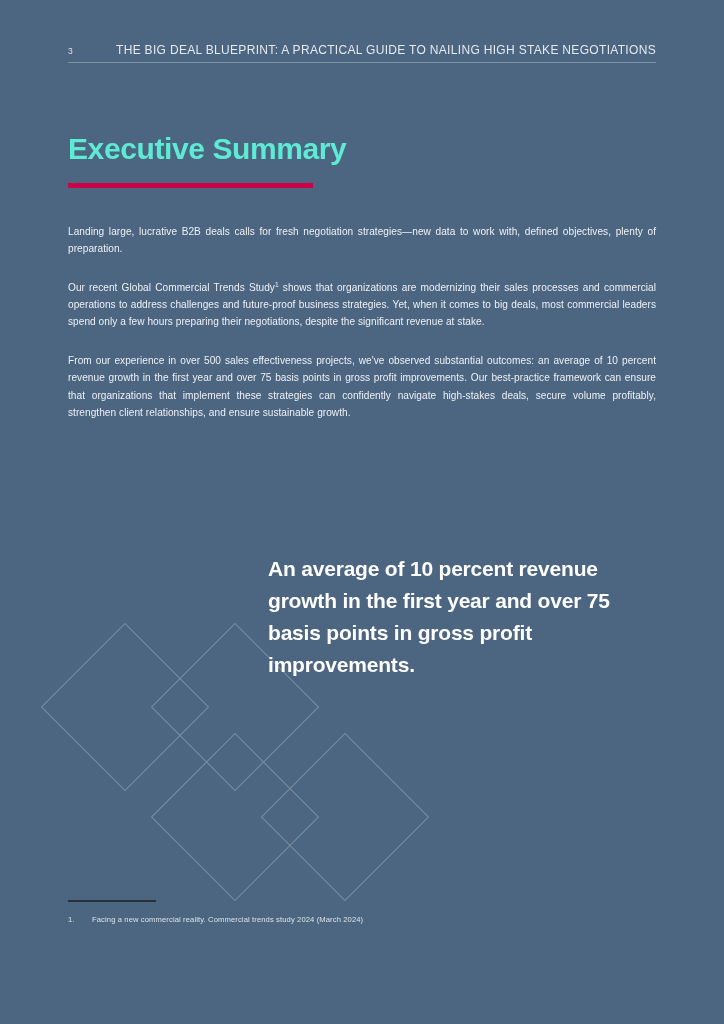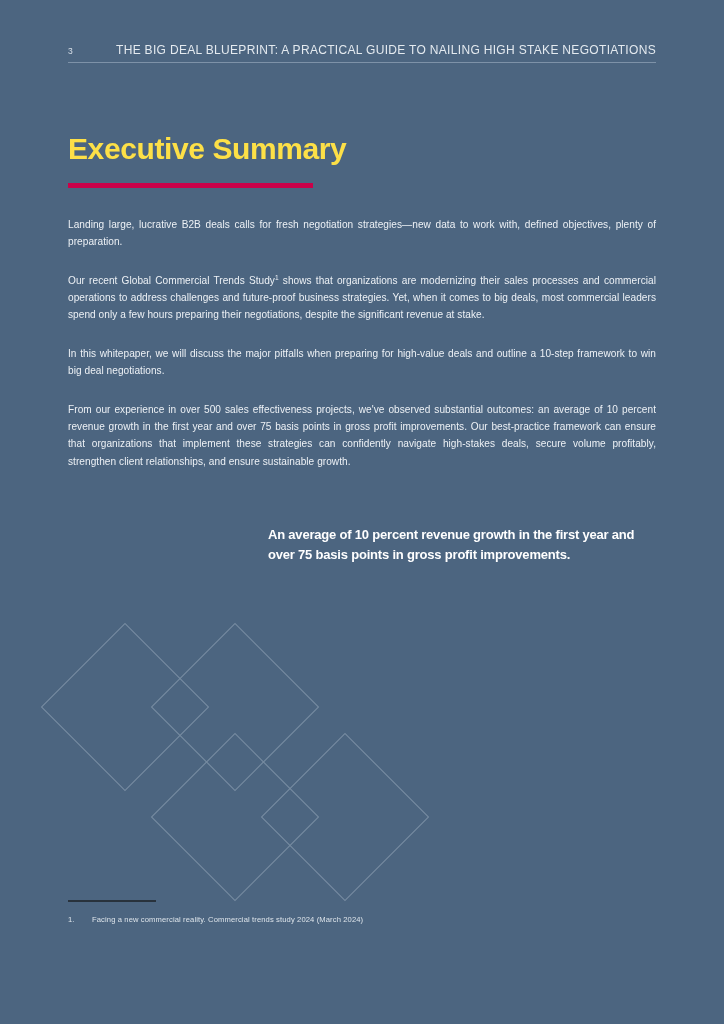--- a/index.html
+++ b/index.html
@@ -76,35 +76,35 @@
     position: absolute;
     left: 68px;
     top: 133px;
     z-index: 2;
   }
   .page-title {
     font-size: 30px;
     font-weight: bold;
     letter-spacing: -0.4px;
     line-height: 1.06;
-    color: #fde047;
+    color: #5eead4;
     margin: 0;
   }
   .title-accent-rule {
     margin-top: 18px;
     width: 245px;
     height: 5px;
     background: #cb0149;
   }
 
   
   .body-copy {
     position: absolute;
     left: 68px;
-    top: 216px;
+    top: 223px;
     width: 588px;
     z-index: 2;
   }
   .body-copy p {
     margin: 0 0 21px 0;
     font-size: 10.1px;
     line-height: 1.72;
     color: #edf1f5;
     text-align: justify;
     letter-spacing: 0.05px;
@@ -115,24 +115,24 @@
   .body-copy sup {
     font-size: 6.6px;
     vertical-align: super;
     line-height: 0;
   }
 
   
   .pull-quote {
     position: absolute;
     left: 268px;
-    top: 525px;
+    top: 553px;
     width: 392px;
     z-index: 2;
-    font-size: 13px;
+    font-size: 21px;
     font-weight: bold;
     line-height: 1.52;
     letter-spacing: -0.2px;
     color: #ffffff;
     margin: 0;
   }
 
   
   .footnote-block {
     position: absolute;
@@ -190,21 +190,20 @@
   <div class="header-rule"></div>
 
   <div class="title-block">
     <h1 class="page-title">Executive Summary</h1>
     <div class="title-accent-rule"></div>
   </div>
 
   <div class="body-copy">
     <p>Landing large, lucrative B2B deals calls for fresh negotiation strategies—new data to work with, defined objectives, plenty of preparation.</p>
     <p><span>Our recent Global Commercial Trends Study</span><sup>1</sup><span> shows that organizations are modernizing their sales processes and commercial operations to address challenges and future-proof business strategies. Yet, when it comes to big deals, most commercial leaders spend only a few hours preparing their negotiations, despite the significant revenue at stake.</span></p>
-    <p>In this whitepaper, we will discuss the major pitfalls when preparing for high-value deals and outline a 10-step framework to win big deal negotiations.</p>
     <p>From our experience in over 500 sales effectiveness projects, we've observed substantial outcomes: an average of 10 percent revenue growth in the first year and over 75 basis points in gross profit improvements. Our best-practice framework can ensure that organizations that implement these strategies can confidently navigate high-stakes deals, secure volume profitably, strengthen client relationships, and ensure sustainable growth.</p>
   </div>
 
   <p class="pull-quote">An average of 10 percent revenue growth in the first year and over 75 basis points in gross profit improvements.</p>
 
   <div class="footnote-block">
     <div class="footnote-rule"></div>
     <div class="footnote-item">
       <span class="footnote-marker">1.</span>
       <span class="footnote-text">

